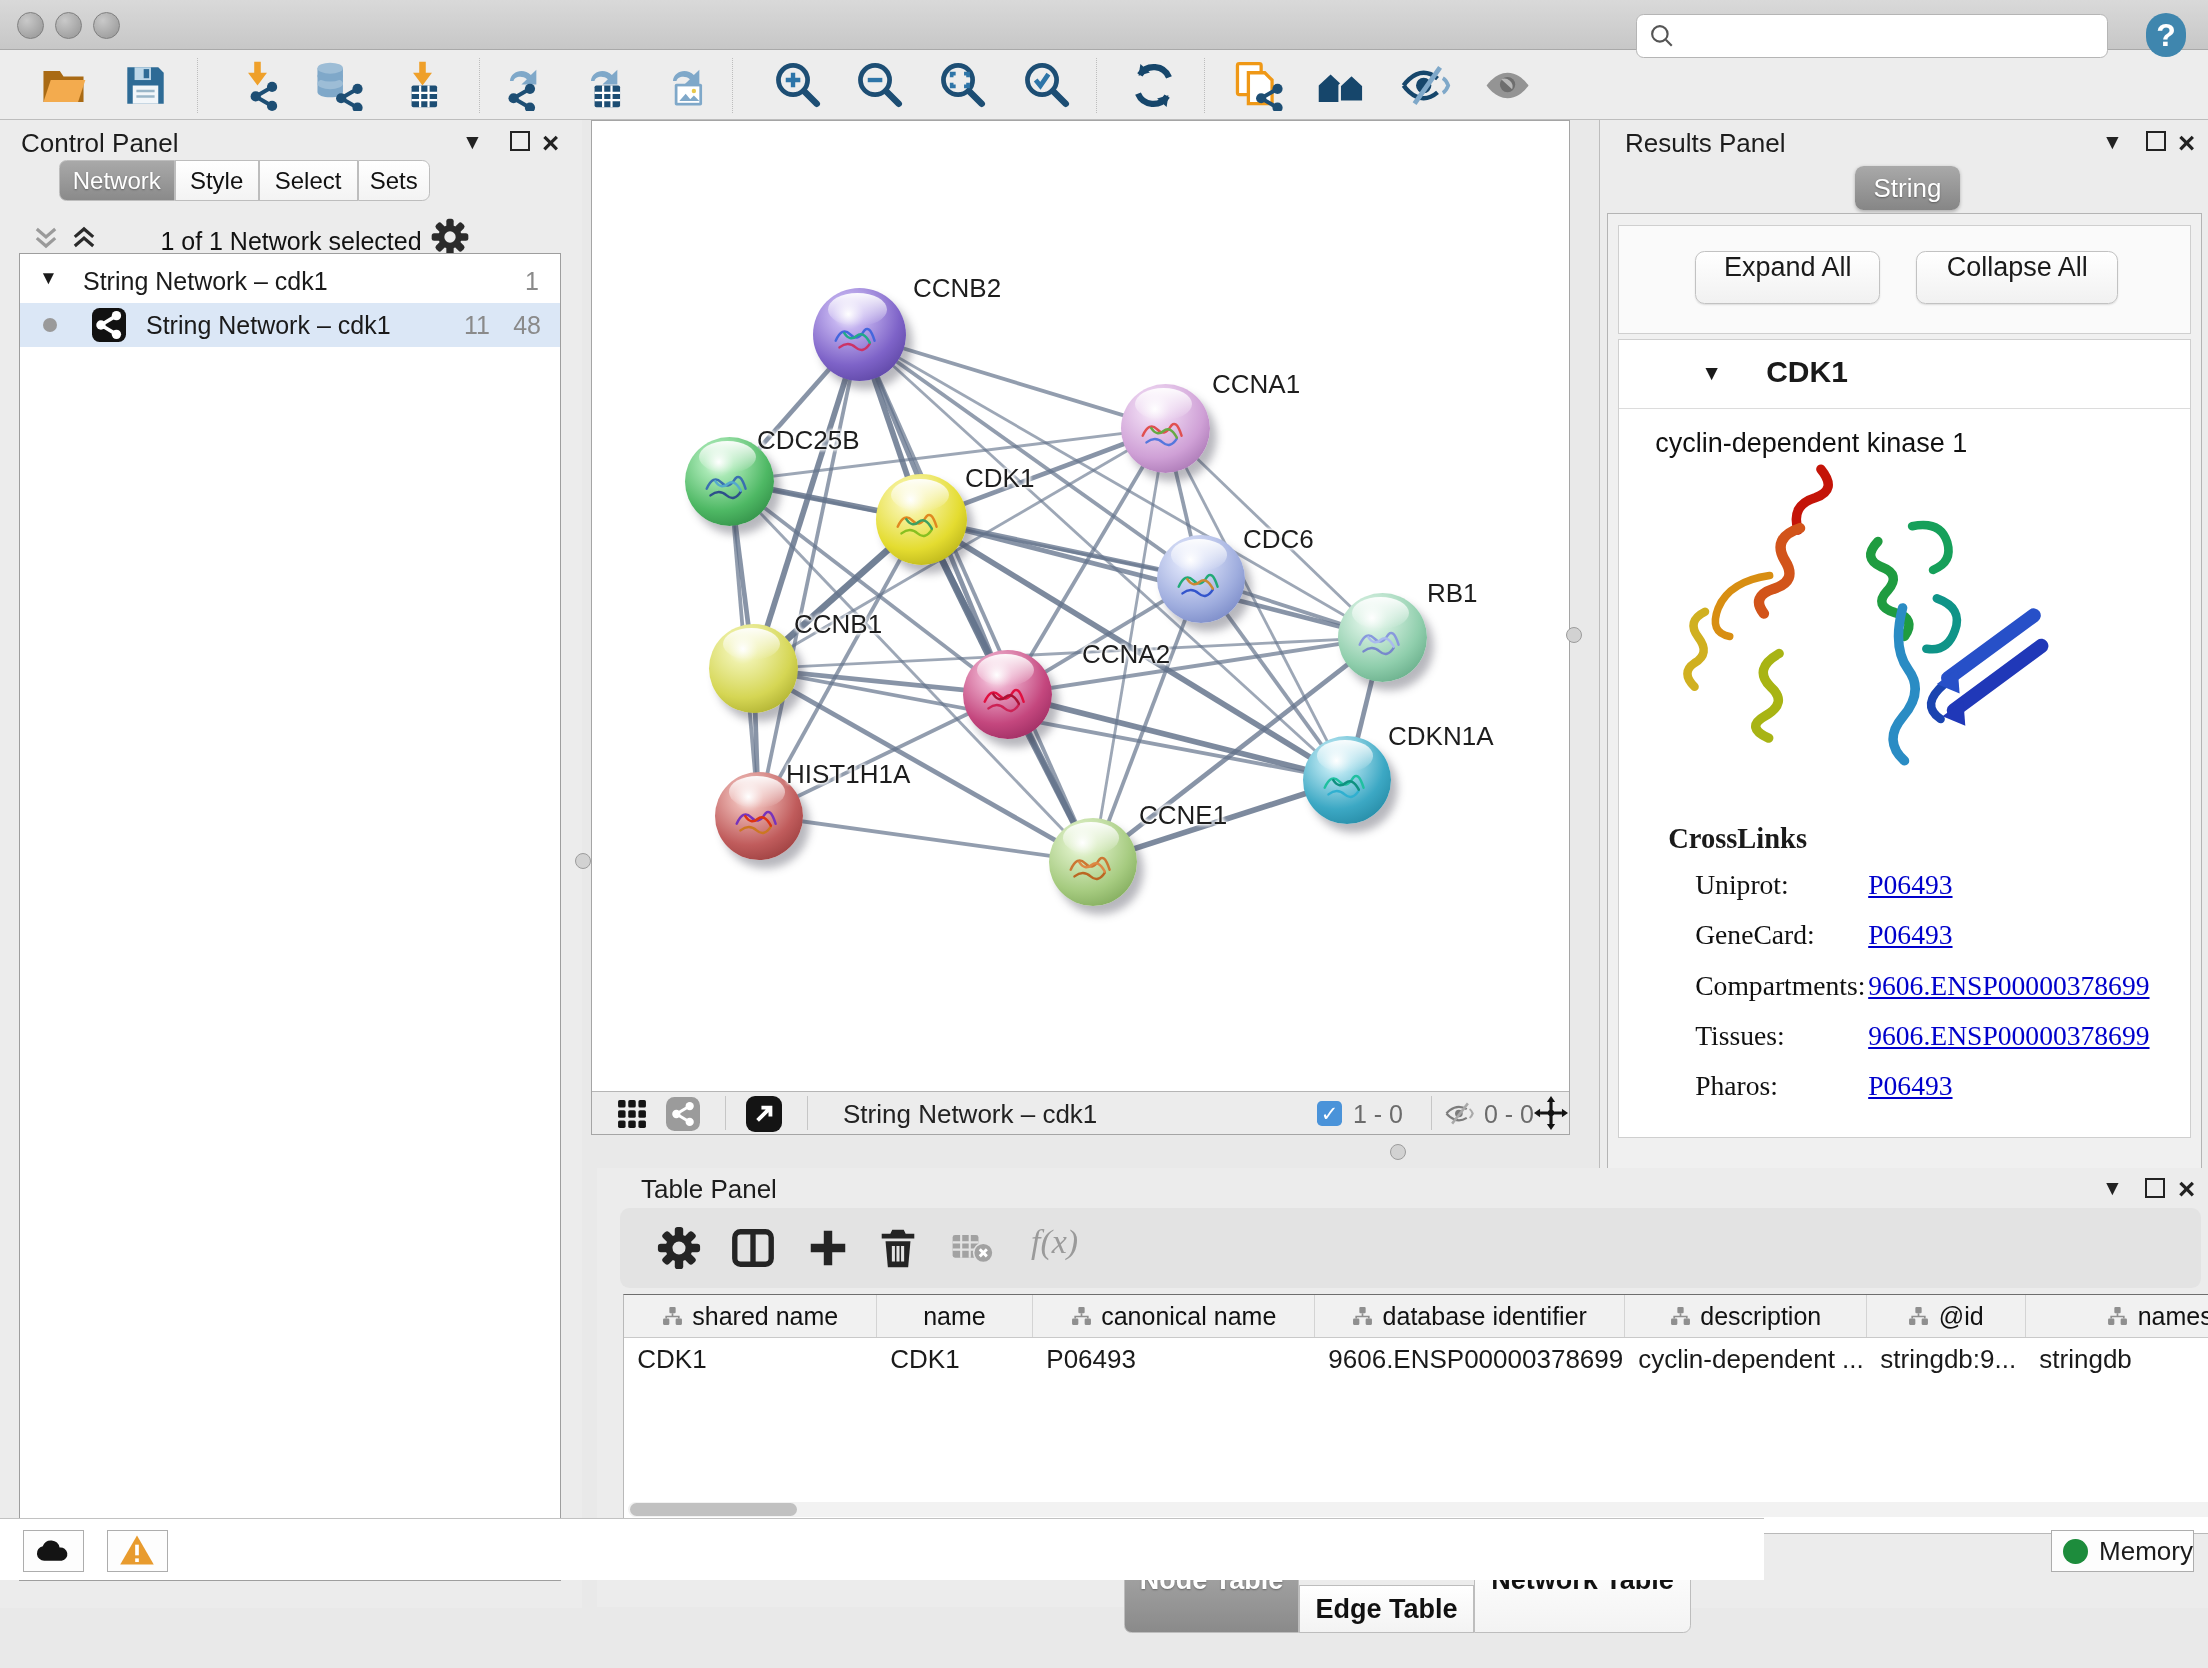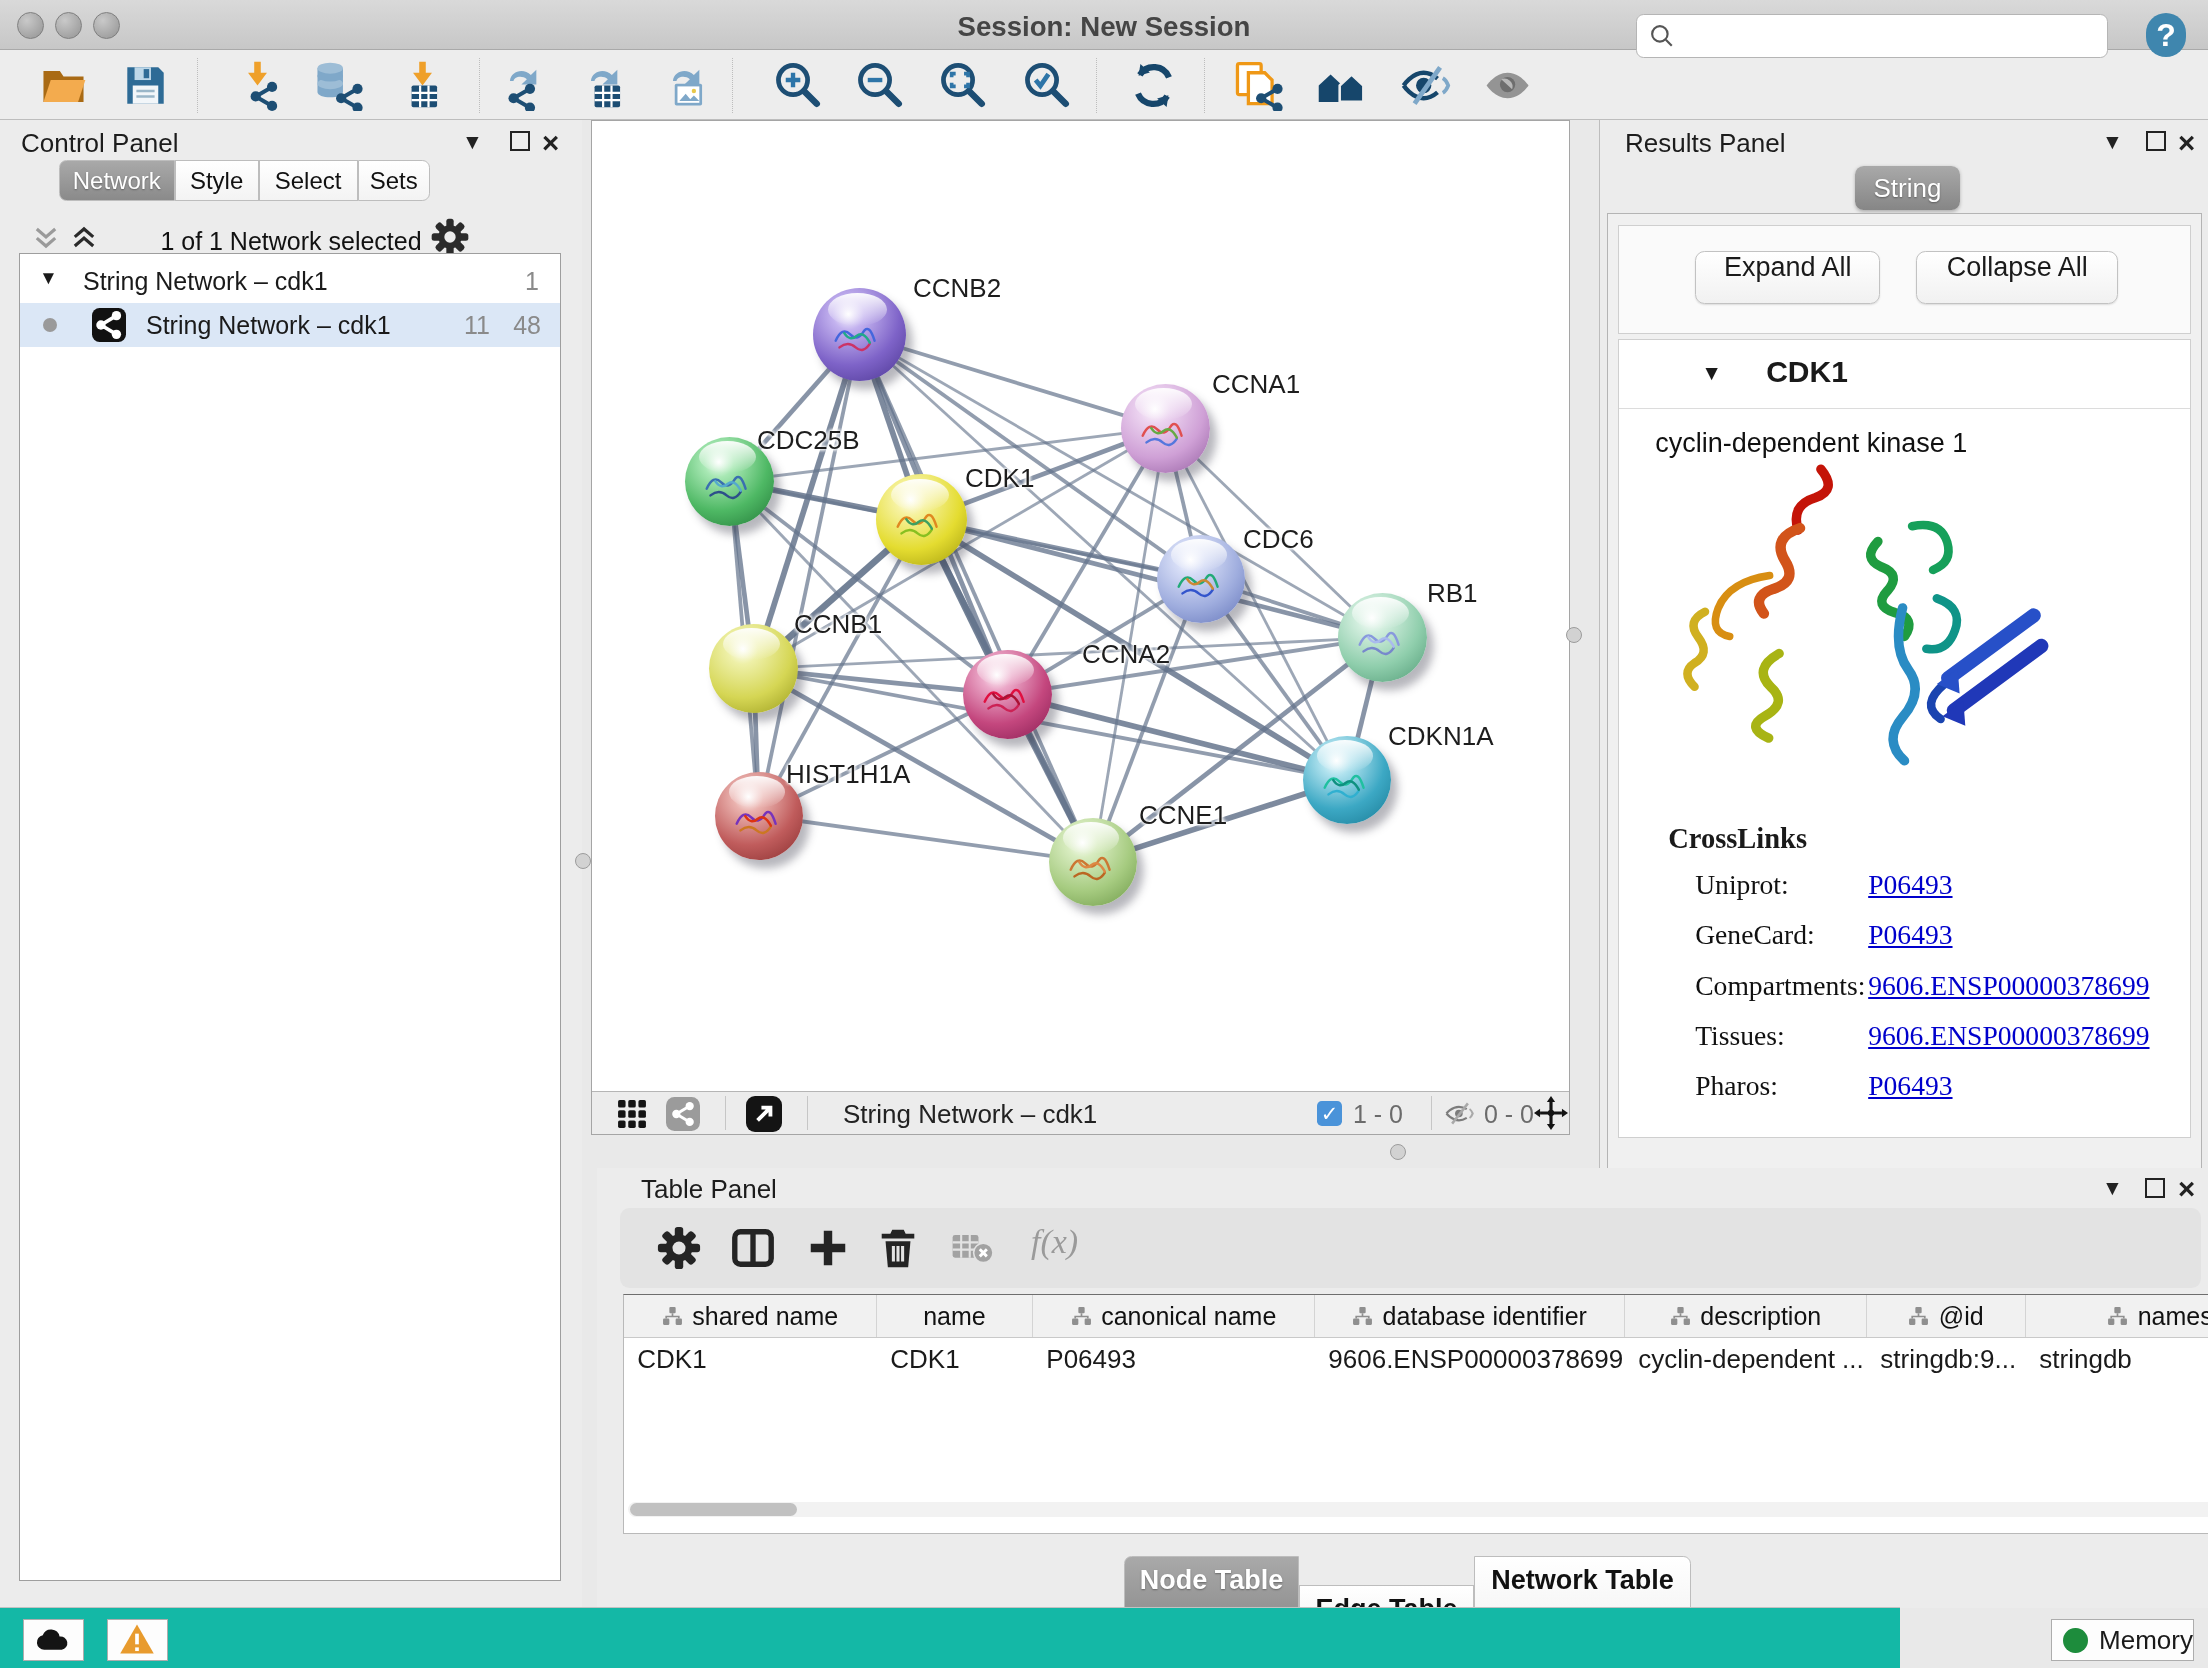--- a/index.html
+++ b/index.html
@@ -103,35 +103,34 @@
   .th{box-sizing:border-box;border-right:1px solid #d4d4d4;display:flex;align-items:center;
     justify-content:center;font-size:25px;color:#111;gap:9.5px;cursor:pointer;}
   #tp-row{position:absolute;left:0;top:43px;height:42px;display:flex;cursor:pointer;}
   .td{box-sizing:border-box;padding-left:13.3px;font-size:26px;display:flex;align-items:center;
     white-space:nowrap;overflow:hidden;}
   #tp-scroll{position:absolute;left:3.8px;top:207px;width:1590px;height:15px;border-radius:7.6px;background:#f2f2f2;}
   #tp-thumb{position:absolute;left:1.9px;top:1px;width:167px;height:13.3px;border-radius:6.7px;background:#c1c1c1;cursor:pointer;}
   #tp-tabs{position:absolute;left:527px;top:388px;display:flex;font-weight:bold;}
   #tp-tabs .seg{padding:7.6px 0;font-size:27px;}
   
-  #status-bar{position:absolute;left:0;top:1607px;width:1900px;height:61px;background:#14b8a6;
+  #status-bar{position:absolute;left:0;top:1518px;width:1764px;height:61px;background:#ffffff;
     border-top:1px solid #c2c2c2;}
   .sb-btn{position:absolute;top:11.4px;height:42px;background:#fdfdfd;border:1.9px solid #adadad;
     box-sizing:border-box;cursor:pointer;}
   #memory-btn{left:2051px;width:143px;display:flex;align-items:center;gap:11.4px;font-size:26px;}
   #mem-dot{width:25px;height:25px;border-radius:50%;background:#1d8c3c;margin-left:11.4px;}
 </style>
 </head>
 <body>
 
 <div id="titlebar">
   <div class="light" style="left:17px"></div>
   <div class="light" style="left:55px"></div>
   <div class="light" style="left:93px"></div>
-  <div id="win-title">Session: New Session</div>
 </div>
 
 <div id="toolbar">
     <div class="tb-icon" style="left: 38px;"><svg width="51" height="51" viewBox="0 0 28 28">
         <path d="M3 6h9l2 3h11v14H3z" fill="#a96a14"></path>
         <path d="M7 11h19l-4 12H3z" fill="#f3ab4e"></path>
       </svg></div>
     <div class="tb-icon" style="left: 120px;"><svg width="51" height="51" viewBox="0 0 28 28">
         <path d="M4 4h17l3 3v17H4z" fill="#2e6b96"></path>
         <rect x="8" y="4" width="9" height="7" fill="#bdd7e8"></rect>

